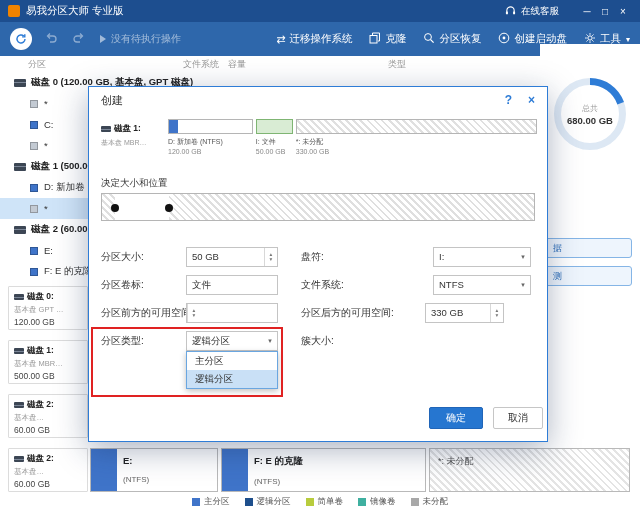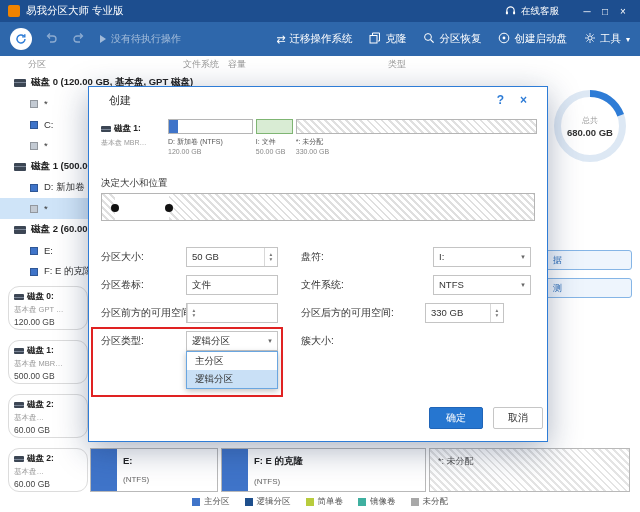--- a/index.html
+++ b/index.html
@@ -32,51 +32,51 @@
 
   
   .tree-row { left:0; width:640px; height:21px; display:flex; align-items:center; font-size:9.5px; color:#333; background:#fff; }
   .tree-row.disk { padding-left:14px; font-weight:bold; color:#222; gap:5px; }
   .tree-row.part { padding-left:30px; gap:6px; }
   .tree-row.selected { background:#cfe4f8; }
   .disk-ico { width:12px; height:8px; background:linear-gradient(180deg,#3c4654 0 3px,#7c8798 3px 4px,#3c4654 4px 8px); border-radius:1px; flex:none; }
   .part-ico { width:8px; height:8px; border:1px solid rgba(0,0,0,.25); flex:none; }
 
   
-  .card { left:8px; width:80px; height:44px; border:1px solid #dcdcdc; border-radius:11px; background:#fff; padding:4px 5px; overflow:hidden; }
+  .card { left:8px; width:80px; height:44px; border:1px solid #dcdcdc; border-radius:1px; background:#fff; padding:4px 5px; overflow:hidden; }
   .card .l1 { display:flex; align-items:center; gap:3px; font-size:8.5px; font-weight:bold; color:#222; white-space:nowrap; }
   .card .disk-ico { width:10px; height:6px; }
   .card .l2 { font-size:7.5px; color:#999; margin-top:2px; white-space:nowrap; }
   .card .l3 { font-size:8.5px; color:#444; margin-top:2px; }
   .seg { height:44px; border:1px solid #b9b9b9; background:#fff; overflow:hidden; }
   .seg .band { position:absolute; left:0; top:0; bottom:0; width:26px; }
   .seg { position:absolute; }
   .seg .txt { margin-left:32px; padding-top:6px; }
   .seg .s1 { font-size:9.5px; font-weight:bold; color:#222; white-space:nowrap; }
   .seg .s2 { font-size:8px; color:#666; margin-top:9px; }
   .seg.unalloc { background:repeating-linear-gradient(45deg,#fff 0 3px,#e4e4e4 3px 5px); }
   .seg.unalloc .txt { margin-left:8px; }
   .seg.unalloc .s1 { font-weight:normal; font-size:9px; color:#555; }
 
   
   .legend { left:0; top:496px; width:640px; display:flex; justify-content:center; gap:15px; align-items:center; }
   .leg-item { display:flex; align-items:center; gap:4px; font-size:8.5px; color:#555; }
   .leg-sq { width:8px; height:8px; }
 
   
-  .rightpanel { left:540px; top:56px; width:100px; height:372px; background:#fff;text-decoration:underline; }
+  .rightpanel { left:540px; top:44px; width:100px; height:372px; background:#fff;text-decoration:underline; }
   .donut { position:absolute; left:14px; top:34px; width:72px; height:72px; border:7px solid #dde8f4; border-radius:50%; display:flex; flex-direction:column; align-items:center; justify-content:center; }
   .donut-arc { position:absolute; left:14px; top:34px; }
   .donut .t1 { font-size:8px; color:#999; }
   .donut .t2 { font-size:9.5px; font-weight:bold; color:#333; margin-top:1px; }
   .chip { position:absolute; left:4px; width:88px; height:20px; background:#eef5fd; border:1px solid #85b5e6; border-radius:3px; font-size:9px; color:#2c6db8; line-height:18px; padding-left:8px; }
 
   
   .dialog { left:88px; top:86px; width:460px; height:356px; background:#fff; border:1px solid #2e7cd6; box-shadow:0 8px 30px rgba(20,40,80,.35); z-index:10; }
-  .dlg-header { position:absolute; left:0; top:0; width:100%; height:26px; display:flex; align-items:center; padding:0 20px;justify-content:center; }
+  .dlg-header { position:absolute; left:0; top:0; width:100%; height:26px; display:flex; align-items:center; padding:0 12px;justify-content:center; }
   .dlg-title { font-size:11px; color:#333; }
   .dlg-hbtns { margin-left:auto; display:flex; gap:16px; }
   .dlg-hbtns span { color:#2e7cd6; font-size:12px; font-weight:bold; }
 
   .dviz { position:absolute; left:12px; top:32px; width:436px; height:50px; display:flex; gap:5px; }
   .dviz-label { width:62px; flex:none; padding-top:4px; }
   .dviz-label .n { display:flex; align-items:center; gap:3px; font-size:8.5px; font-weight:bold; color:#222; white-space:nowrap; }
   .dviz-label .i { font-size:7px; color:#999; margin-top:3px; white-space:nowrap; overflow:hidden; }
   .dviz-segs { flex:1; display:flex; gap:3px; }
   .dseg { overflow:hidden; }

